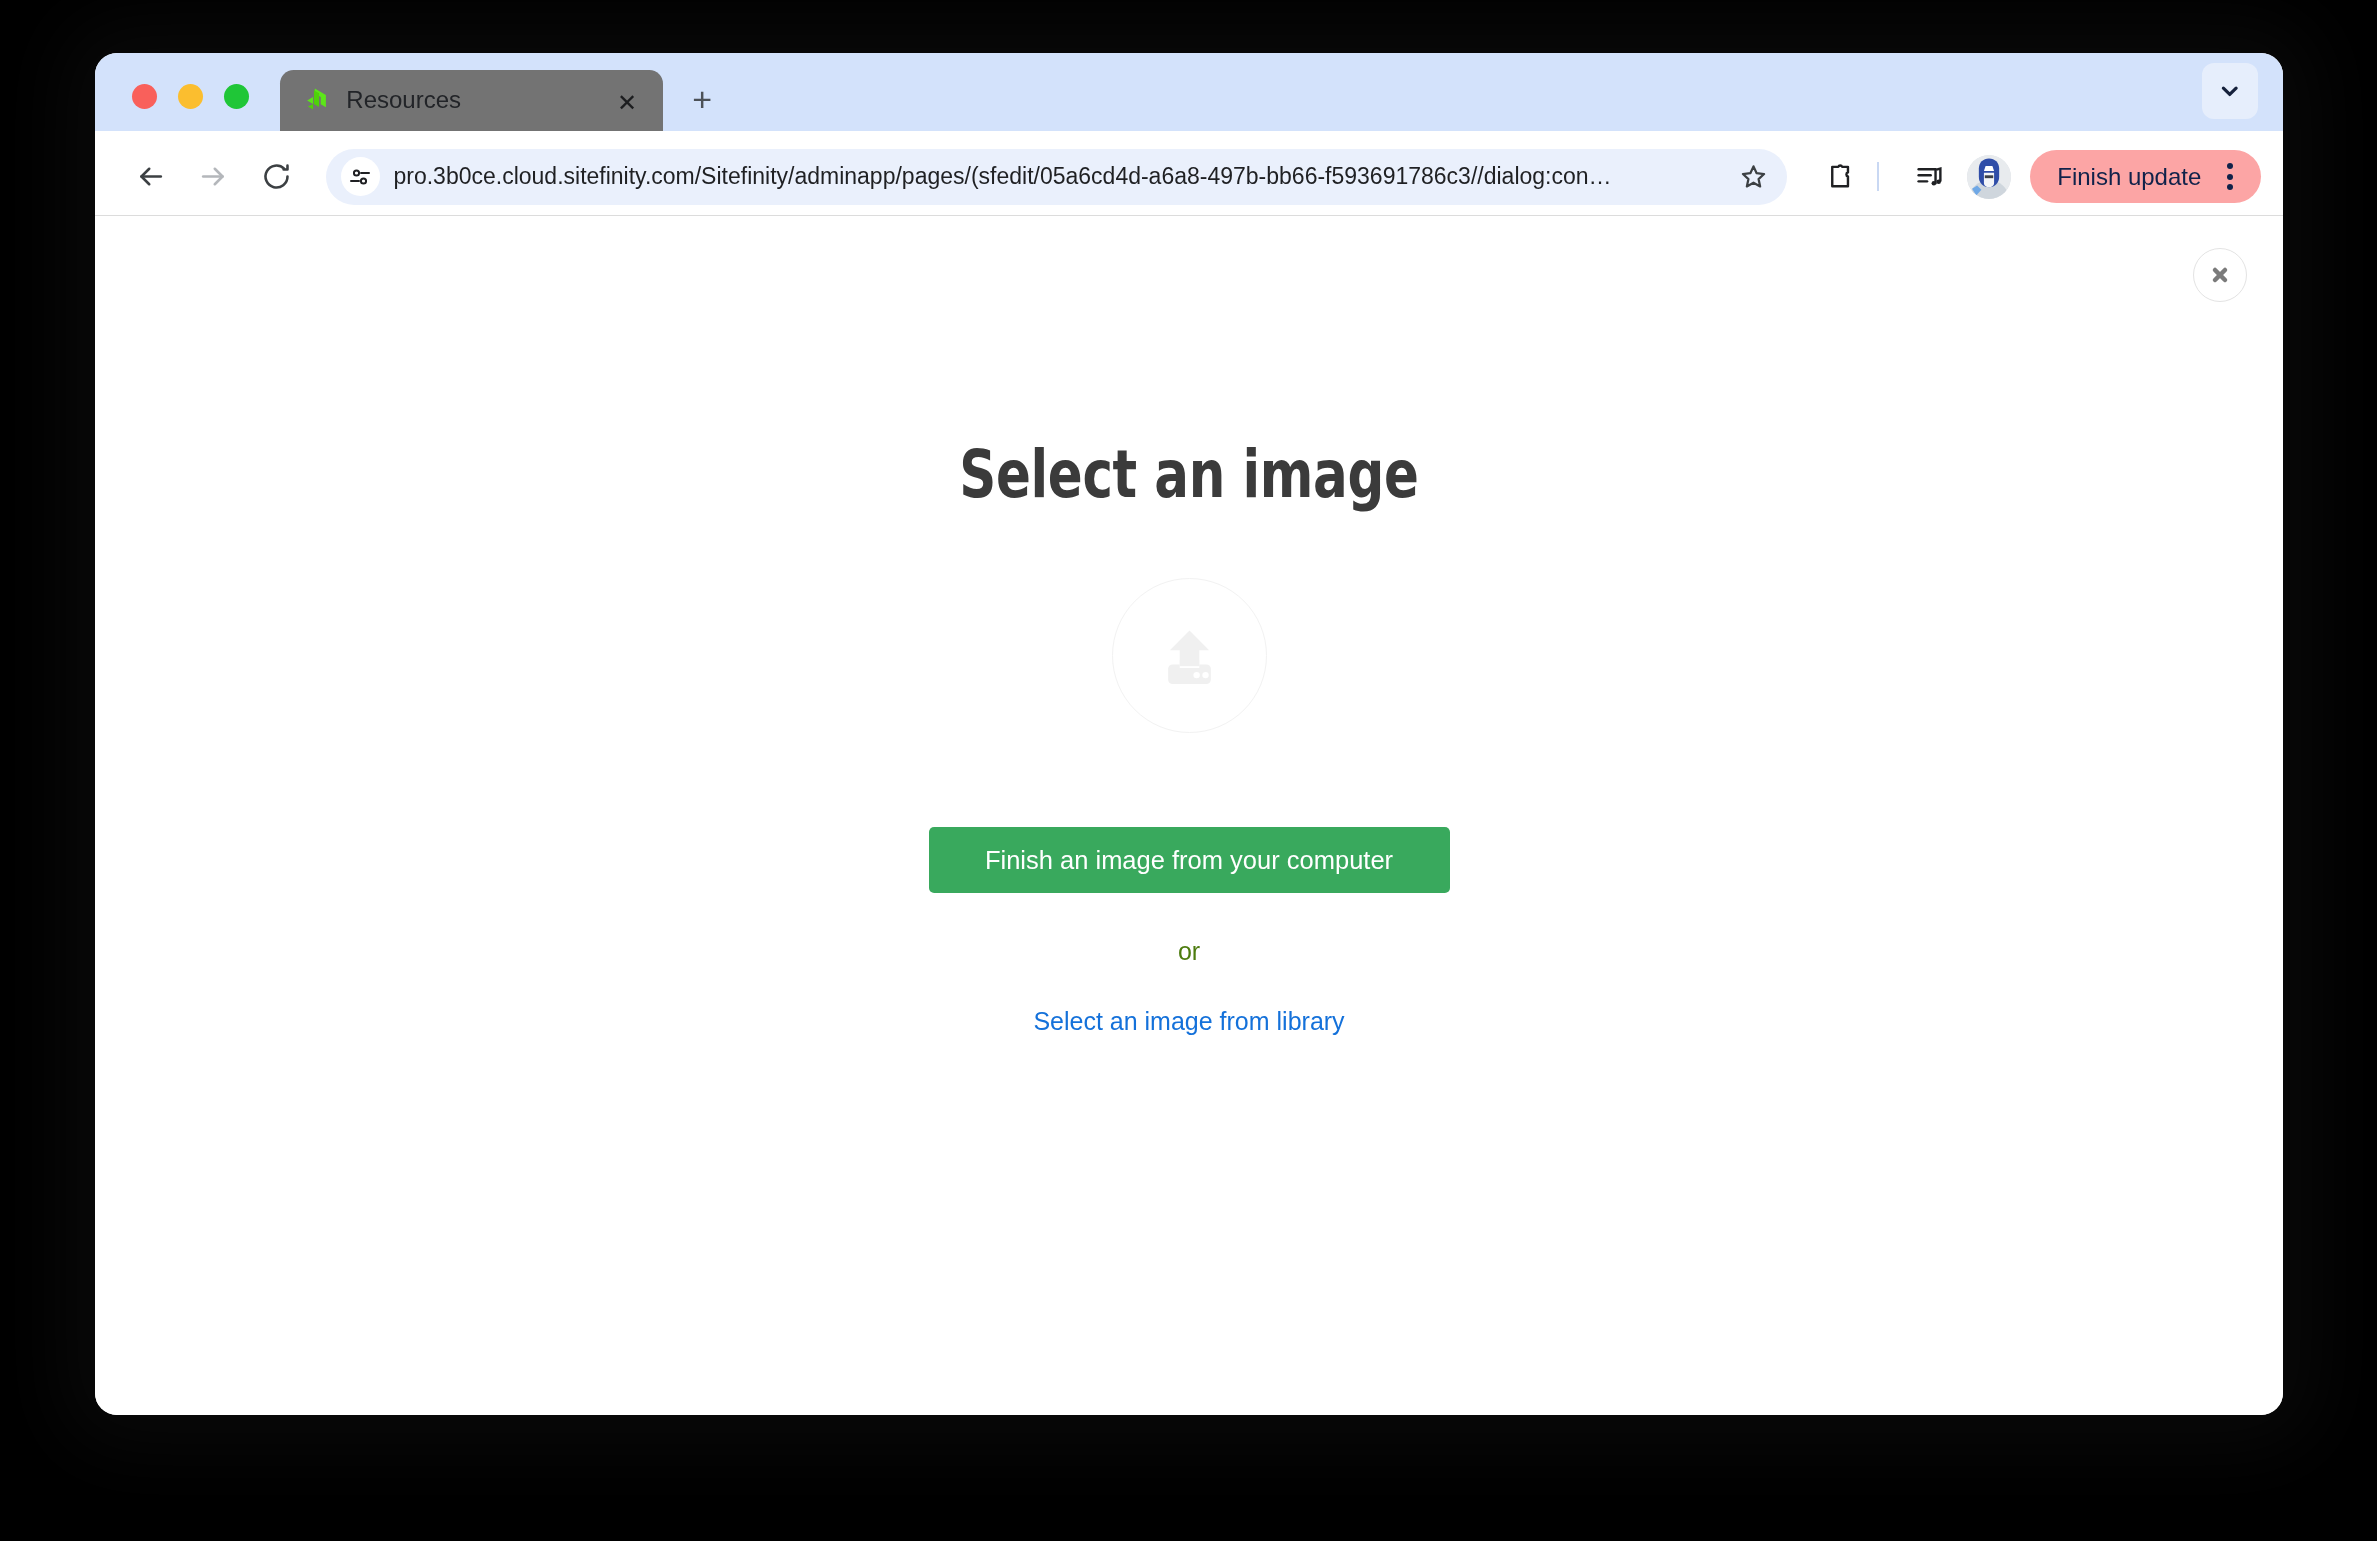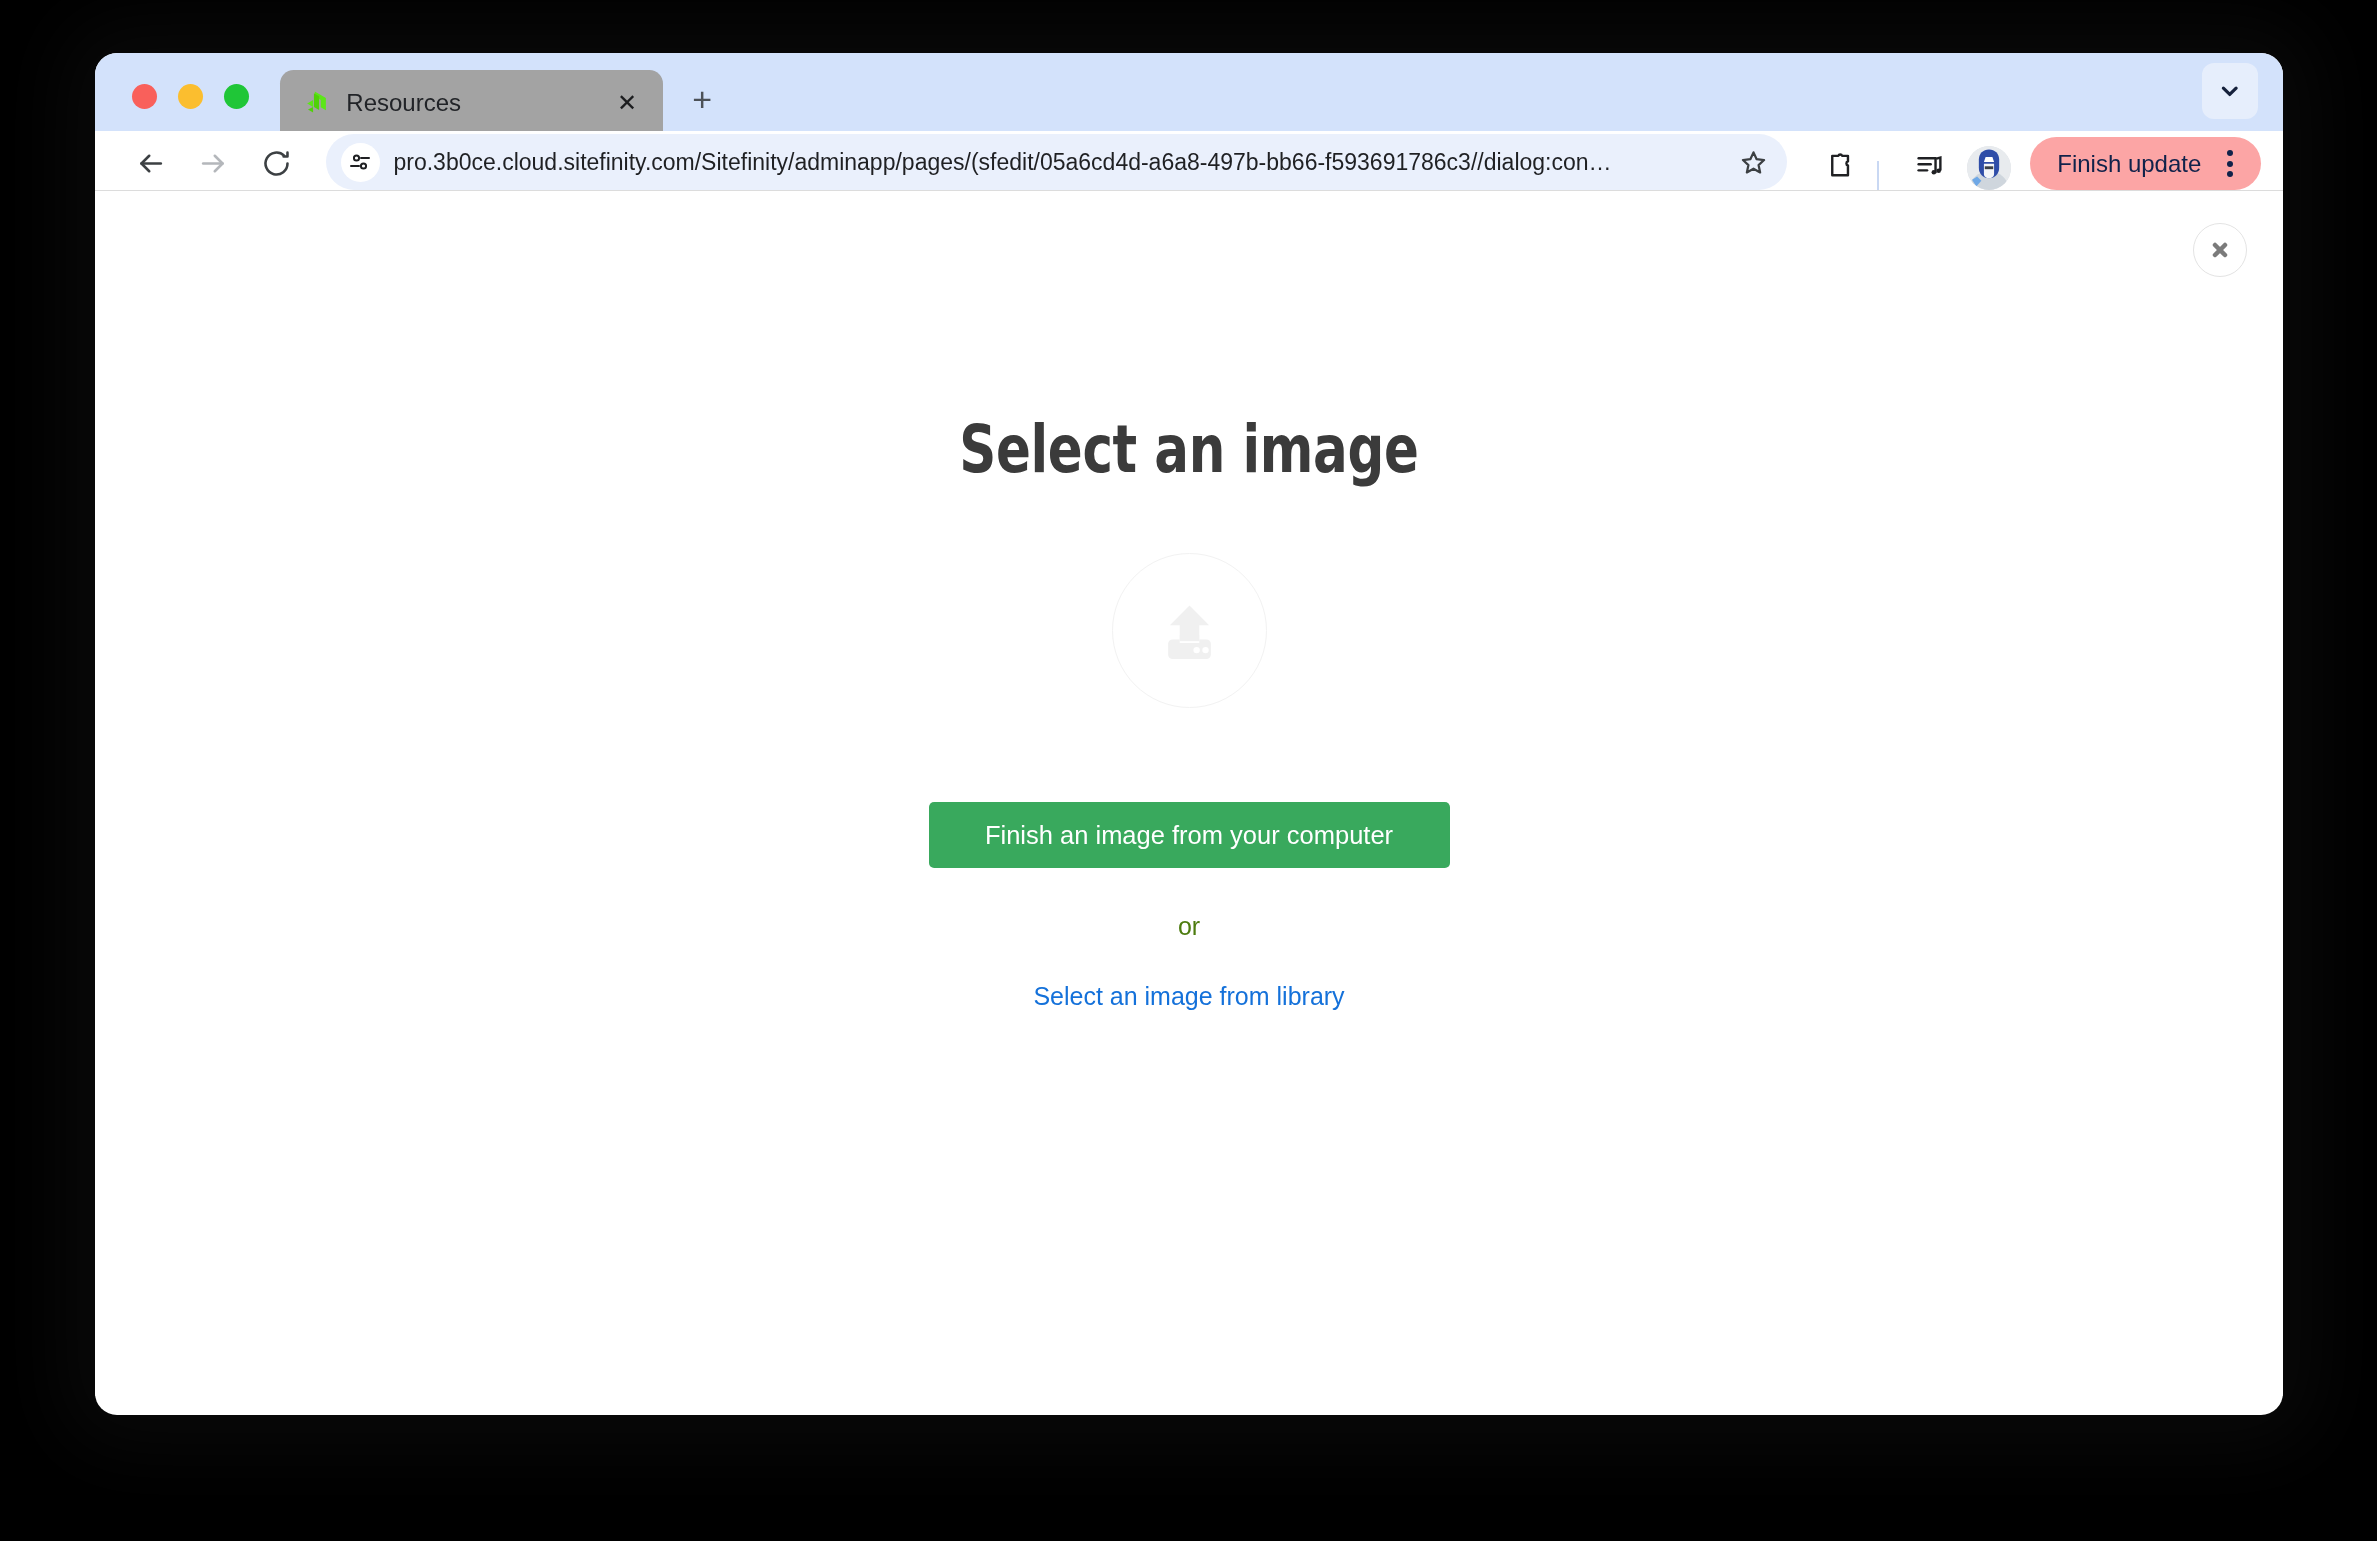--- a/index.html
+++ b/index.html
@@ -36,26 +36,26 @@
     padding: 0 0 22px 37px;
   }
   .dot { width: 25px; height: 25px; border-radius: 50%; }
   .dot.red    { background: #f9605b; }
   .dot.yellow { background: #fbbe2f; }
   .dot.green  { background: #1fc637; }
 
   .tab {
     position: relative;
     width: 383px; height: 61px;
-    background: #a3a3a3;
+    background: #737373;
     border-radius: 13.6px 13.6px 0 0;
     margin-left: 31px;
     display: flex;
-    align-items: center;
-    padding: 5px 19px 0 22px;
+    align-items: flex-start;
+    padding: 16px 19px 0 22px;
   }
   .tab-favicon { width: 29px; height: 29px; flex: 0 0 29px; margin-right: 15.3px; }
   .tab-title {
     flex: 1 1 auto;
     font-size: 24px;
     color: #222428;
     white-space: nowrap;
     overflow: hidden;
     text-overflow: ellipsis;
   }
@@ -82,26 +82,27 @@
     width: 56px; height: 56px;
     margin: 0 25.5px 12px 0;
     background: #e6eefc;
     border-radius: 12px;
     display: flex; align-items: center; justify-content: center;
   }
 
   
   .toolbar {
     position: relative;
-    height: 60px;
+    height: 78px;
     background: #ffffff;
     display: flex;
-    align-items: flex-end;
+    align-items: center;
     padding: 0 22px 0 29px;
     border-bottom: 1.7px solid #dcdcdc;
+    margin-top: 7px;
   }
   .nav-btn {
     width: 53px; height: 53px;
     flex: 0 0 53px;
     display: flex; align-items: center; justify-content: center;
     border-radius: 50%;
     margin-right: 10.2px;
   }
   .omnibox {
     flex: 1 1 auto;

